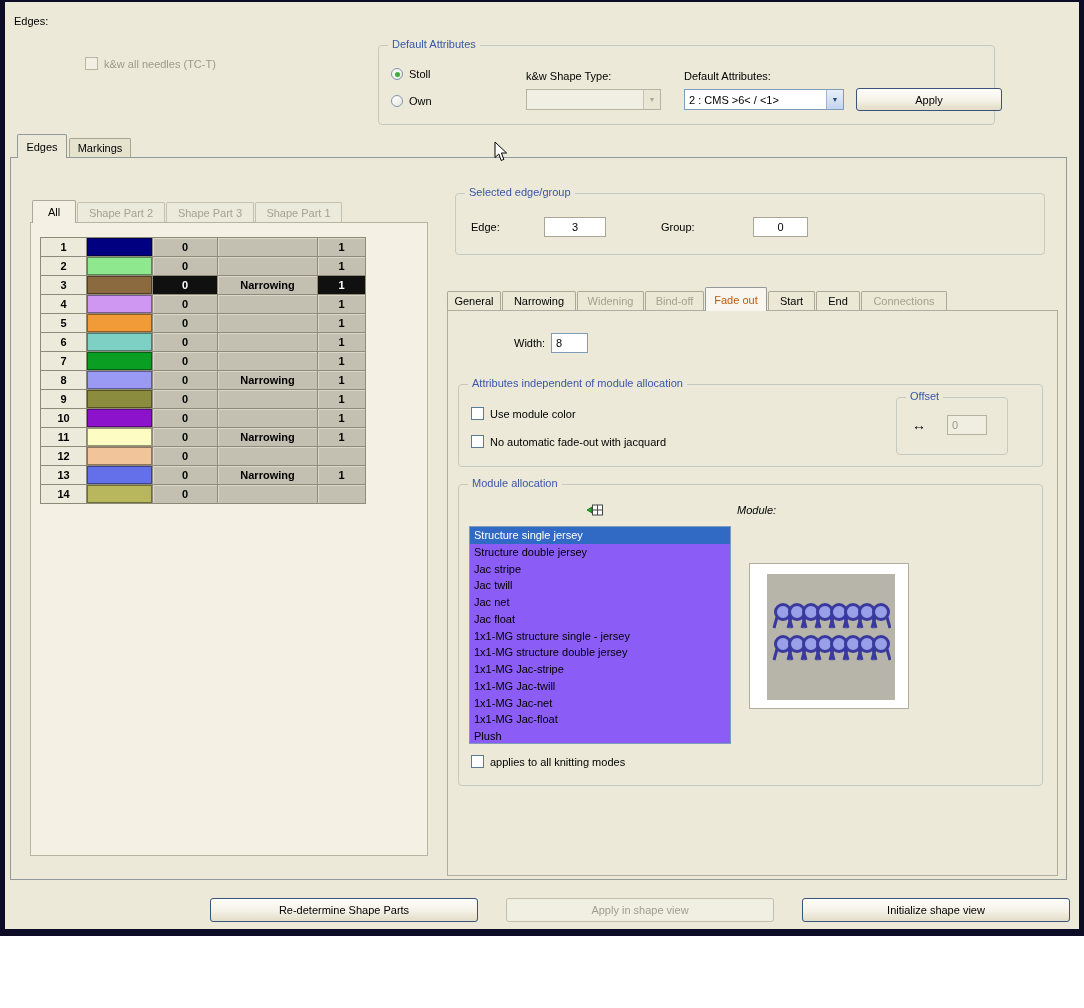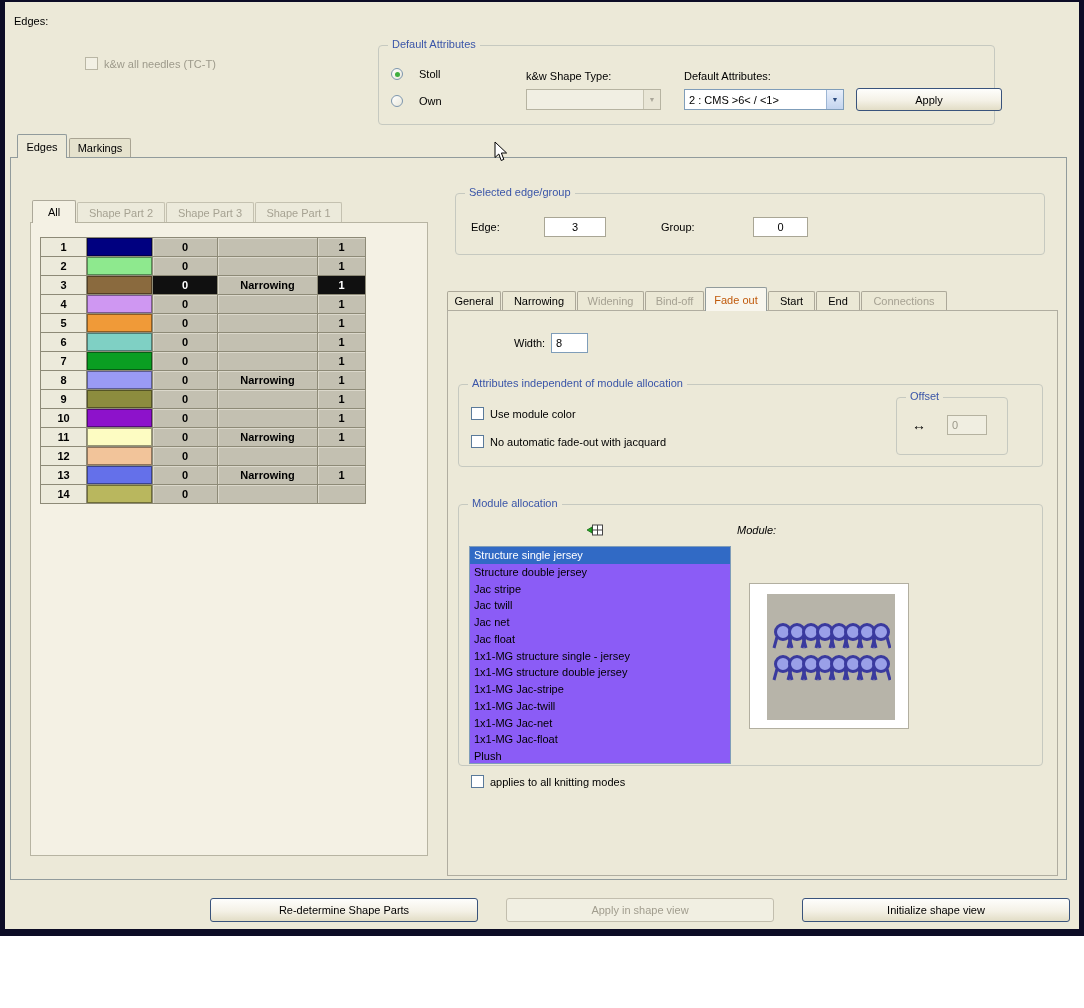--- a/index.html
+++ b/index.html
@@ -23,21 +23,21 @@
   .field.center { justify-content:center; }
   .field.blue { border-color:#7f9db9; padding-left:4px; }
   .field.disabled { background:#f0eee1; border-color:#b5b2a0; color:#9b9889; padding-left:4px; }
   #shape-input { left:82px; top:11px; width:915px; height:22px; background:#fcfbf3; border:1px solid #c9c6b0; display:flex; align-items:center; padding-left:5px; position:absolute; }
 
   
   .cb { position:absolute; display:flex; align-items:center; gap:6px; white-space:nowrap; }
   .cbbox { width:13px; height:13px; background:#fff; border:1px solid #5a7a9a; flex:0 0 auto; }
   .cb.disabled .cbbox { background:#f2f0e4; border-color:#b9b6a4; }
   .cb.disabled .txtl { color:#9d9a8b; }
-  .radio { position:absolute; display:flex; align-items:center; gap:16px; white-space:nowrap; }
+  .radio { position:absolute; display:flex; align-items:center; gap:6px; white-space:nowrap; }
   .rdot { width:12px; height:12px; border-radius:50%; border:1px solid #7d96ad; background:linear-gradient(135deg,#fff,#e9e7da); position:relative; flex:0 0 auto; }
   .rdot.on::after { content:""; position:absolute; left:3px; top:3px; width:5px; height:5px; border-radius:50%; background:#3fae3f; }
 
   
   .combo { position:absolute; display:flex; border:1px solid #7f9db9; background:#fff; height:21px; align-items:stretch; }
   .combo .ctxt { flex:1; display:flex; align-items:center; padding-left:4px; overflow:hidden; white-space:nowrap; }
   .combo .ctxt.hl { background:#316ac5; color:#fff; margin:2px; padding-left:2px; }
   .combo .carrow { width:17px; display:flex; align-items:center; justify-content:center; background:linear-gradient(#e8effb,#c3d4ee); border-left:1px solid #9db6d4; font-size:7px; color:#2c4a7c; flex:0 0 auto; }
   .combo.disabled { border-color:#b6b3a1; background:#f1efe3; }
   .combo.disabled .carrow { background:#e9e6d6; color:#aaa79a; border-left-color:#c6c3b1; }
@@ -266,21 +266,21 @@
         <span class="cbbox"></span>
         <span class="txtl">No automatic fade-out with jacquard</span>
       </div>
       <div class="gb" style="left:437px;top:12px;width:112px;height:58px;border-color:#c6c9c0;">
         <span class="t" style="background:#ece9d8;">Offset</span>
         <span class="offarrow" style="left:15px;top:19px;">↔</span>
         <div class="field disabled" style="left:50px;top:17px;width:40px;height:20px;">0</div>
       </div>
     </div>
 
-    <div class="gb" style="left:458px;top:484px;width:585px;height:262px;margin-top:20px;">
+    <div class="gb" style="left:458px;top:484px;width:585px;height:302px;">
       <span class="t">Module allocation</span>
 
       <span class="abs" style="left:127px;top:19px;">
         <svg width="18" height="13" viewBox="0 0 18 13">
           <rect x="6.5" y="1" width="10" height="10" fill="#fff" stroke="#444"></rect>
           <line x1="6.5" y1="6" x2="16.5" y2="6" stroke="#444"></line>
           <line x1="11.5" y1="1" x2="11.5" y2="11" stroke="#444"></line>
           <path d="M1 6 L6 3 L6 9 Z" fill="#22aa22" stroke="#0e5a0e" stroke-width="0.7"></path>
         </svg>
       </span>

